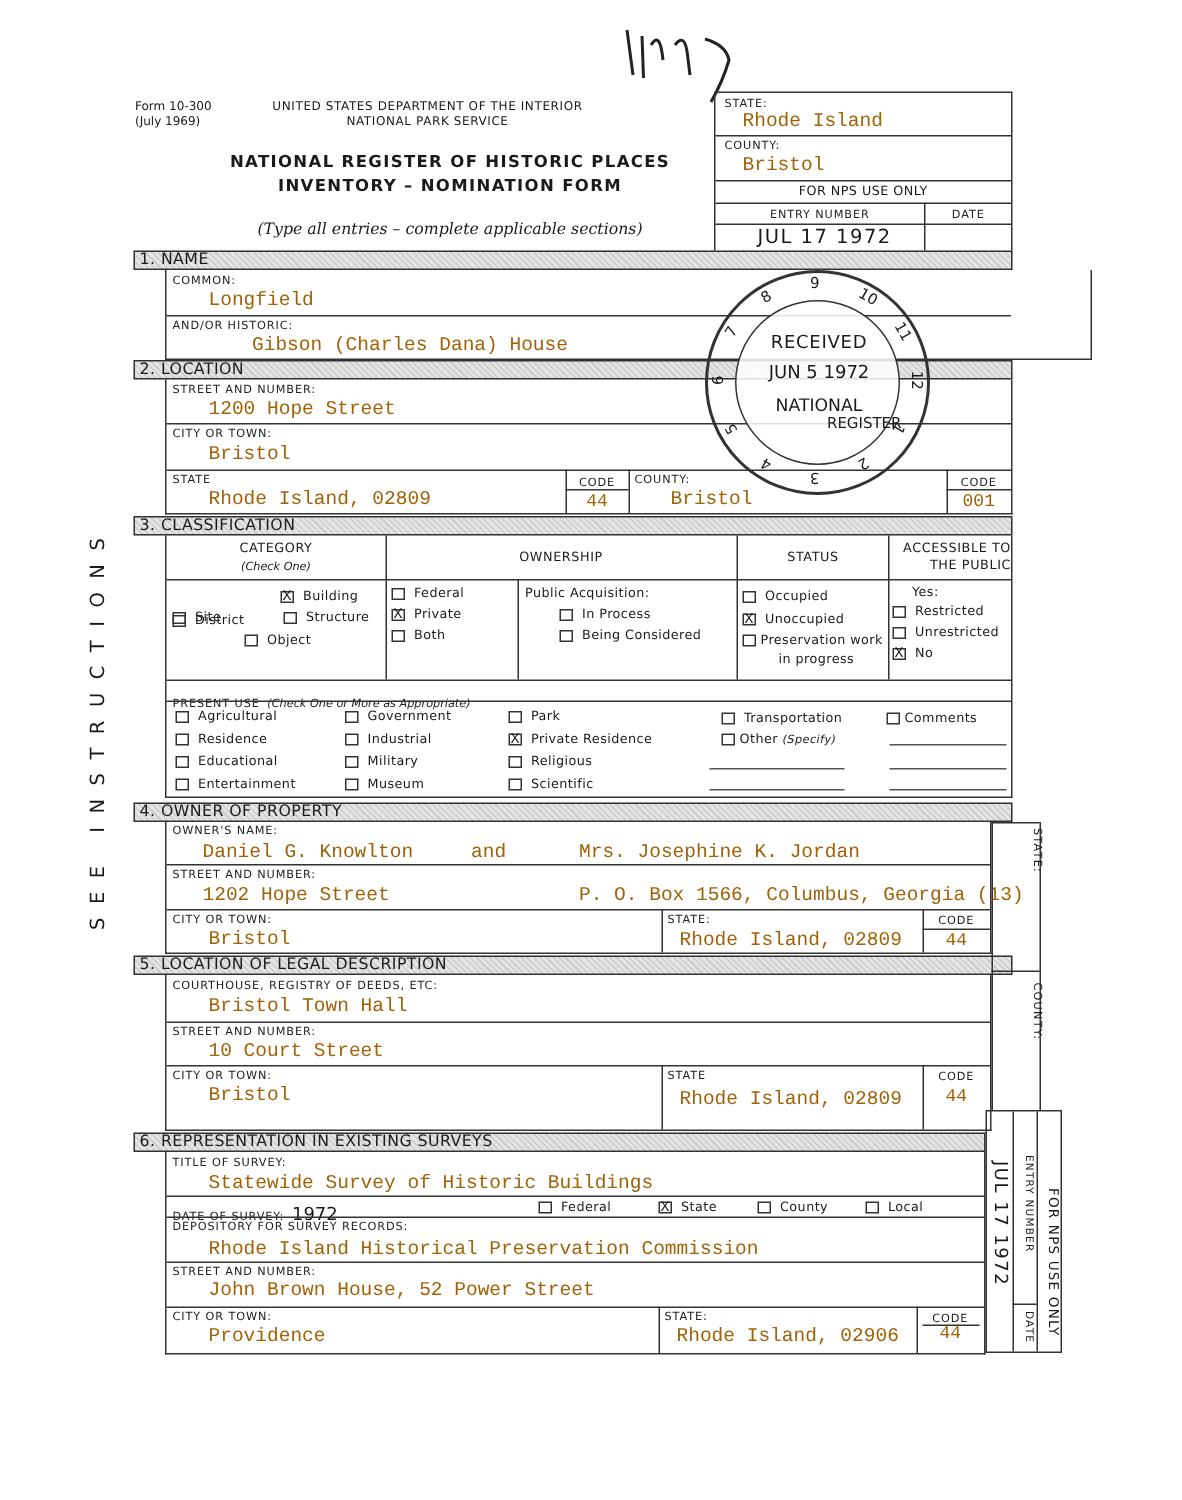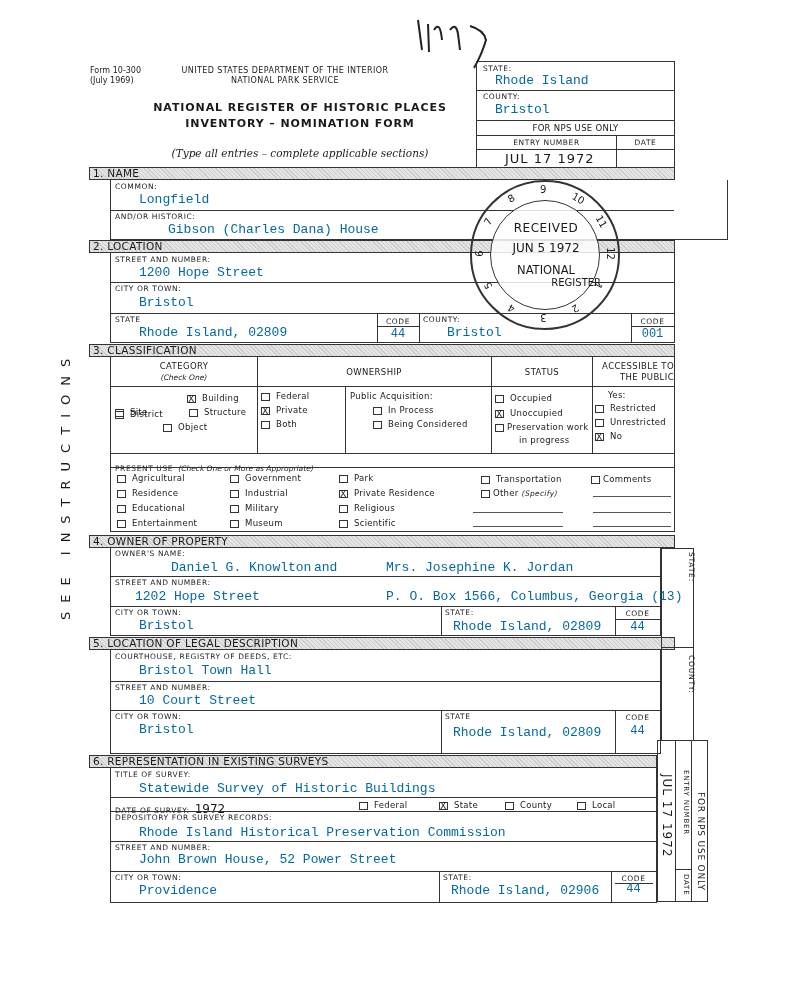--- a/index.html
+++ b/index.html
@@ -3,21 +3,21 @@
 <meta charset="utf-8">
 <style>
   html, body { margin:0; padding:0; background:#ffffff; }
   body { width:788px; height:1000px; position:relative; overflow:hidden; color:#1a1a1a;
          font-family:"DejaVu Sans", sans-serif; }
   .abs { position:absolute; }
   .sans { font-family:"DejaVu Sans", sans-serif; }
   .mono { font-family:"Liberation Mono", "DejaVu Sans Mono", monospace; }
   .serif { font-family:"DejaVu Serif", serif; }
   .lbl { font-size:7.5px; letter-spacing:0.6px; text-transform:uppercase; color:#222; }
-  .val { font-size:13px; color:#0369a1; white-space:nowrap; }
+  .val { font-size:13px; color:#a16207; white-space:nowrap; }
   .bx { border:1px solid #333; box-sizing:border-box; }
   .hatch { background-color:#e4e4e4;
            background-image:repeating-linear-gradient(45deg, rgba(0,0,0,0.10) 0 1px, transparent 1px 3px); }
   .sechdr { position:absolute; left:89px; width:586px; height:13px; border:1px solid #333; box-sizing:border-box;
             font-size:10.5px; line-height:11px; padding-left:3px; letter-spacing:0.3px; }
   .hline { position:absolute; height:0; border-top:1px solid #333; }
   .vline { position:absolute; width:0; border-left:1px solid #333; }
   .cb { display:inline-block; width:9px; height:8px; border:1px solid #333; box-sizing:border-box; vertical-align:middle;
         position:relative; font-size:10px; line-height:7px; text-align:center; font-family:"Liberation Mono", monospace; }
   .opt { position:absolute; font-size:8.5px; white-space:nowrap; letter-spacing:0.3px; }
@@ -189,21 +189,21 @@
 
   <div class="opt" style="left:480px;top:117px;"><span class="cb" style="margin-right:3px;"></span><span>Comments</span></div>
   <div class="hline" style="left:482px;top:139px;width:78px;border-color:#555;"></div>
   <div class="hline" style="left:482px;top:155px;width:78px;border-color:#555;"></div>
   <div class="hline" style="left:482px;top:169px;width:78px;border-color:#555;"></div>
 </div>
 
 <div class="sechdr hatch" style="top:535px;">4.  OWNER OF PROPERTY</div>
 <div class="abs bx" style="left:110px;top:548px;width:551px;height:88px;border-top:none;">
   <div class="abs lbl" style="left:4px;top:1px;">OWNER'S NAME:</div>
-  <div class="abs val mono" style="left:24px;top:12px;margin-left:36px;">Daniel G. Knowlton</div>
+  <div class="abs val mono" style="left:24px;top:12px;">Daniel G. Knowlton</div>
   <div class="abs val mono" style="left:203px;top:12px;">and</div>
   <div class="abs val mono" style="left:275px;top:12px;">Mrs. Josephine K. Jordan</div>
   <div class="hline" style="left:0;top:28px;width:549px;"></div>
   <div class="abs lbl" style="left:4px;top:30px;">STREET AND NUMBER:</div>
   <div class="abs val mono" style="left:24px;top:41px;">1202 Hope Street</div>
   <div class="abs val mono" style="left:275px;top:41px;">P. O. Box 1566, Columbus, Georgia (13)</div>
   <div class="hline" style="left:0;top:58px;width:549px;"></div>
   <div class="abs lbl" style="left:4px;top:60px;">CITY OR TOWN:</div>
   <div class="abs val mono" style="left:28px;top:70px;">Bristol</div>
   <div class="vline" style="left:330px;top:58px;height:29px;"></div>

